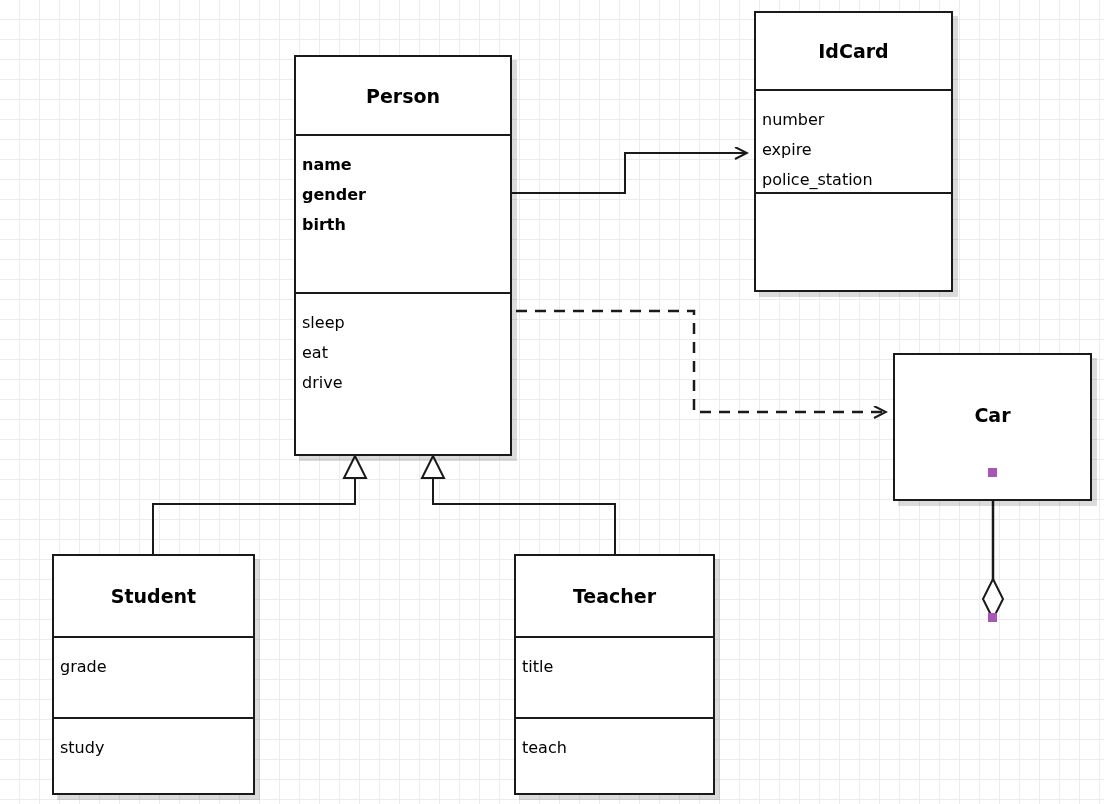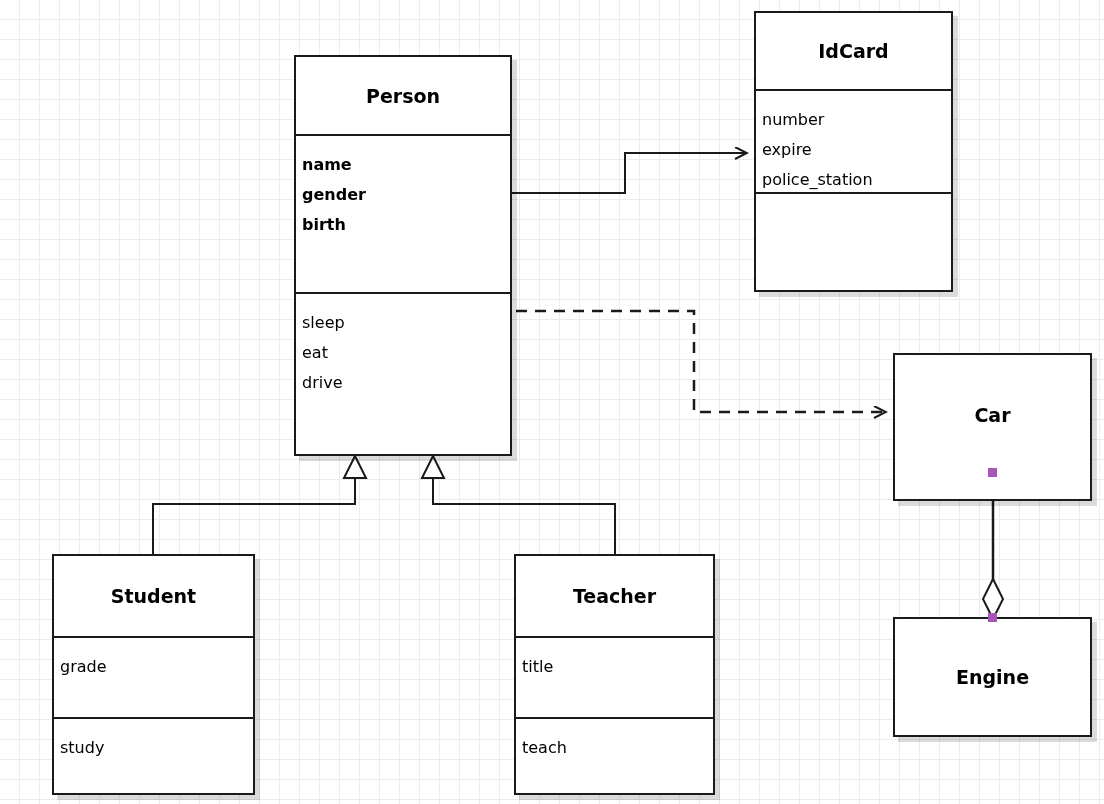--- a/index.html
+++ b/index.html
@@ -149,20 +149,17 @@
     </div>
     <div class="cls-compartment" style="flex: 1 1 auto;">
       <div class="member">teach</div>
     </div>
   </div>
 
   <div class="uml-class" id="cls-car" style="left: 893px; top: 353px; width: 199px; height: 148px;">
     <div class="cls-title" style="height: 120px;">Car</div>
   </div>
 
-  <div class="uml-class" id="cls-engine" style="left: 893px; top: 617px; width: 199px; height: 120px;">
-    <div class="cls-title" style="height: 120px;">Engine</div>
-  </div>
 
   <div class="handle" id="handle-car" style="left: 988px; top: 468px; background: rgb(168, 85, 184);"></div>
   <div class="handle" id="handle-engine" style="left: 988px; top: 613px; background: rgb(168, 85, 184);"></div>
 
 </div>
 
 </body></html>

